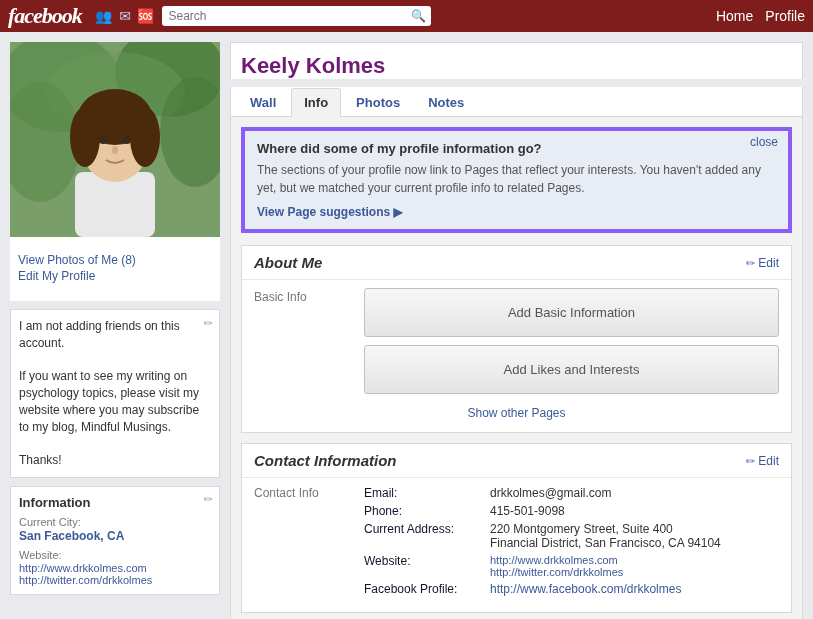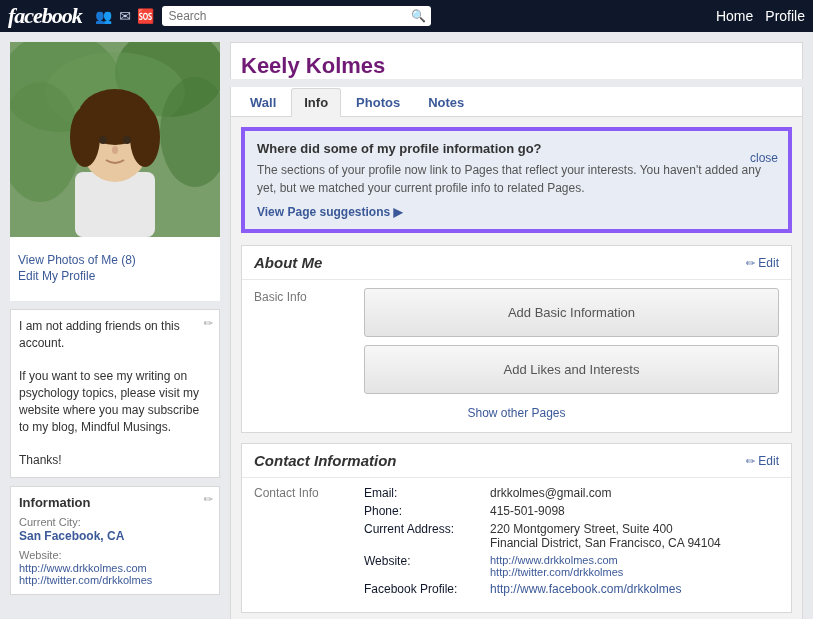--- a/index.html
+++ b/index.html
@@ -1,20 +1,20 @@
 <!DOCTYPE html>
 <html><head>
   <meta charset="utf-8">
   <style>
     * { box-sizing: border-box; margin: 0; padding: 0; }
     body { font-family: Arial, Helvetica, sans-serif; font-size: 12px; background: #e9eaed; }
 
     
     #topnav {
-      background: #0f172a;
+      background: #7f1d1d;
       height: 32px;
       display: flex;
       align-items: center;
       padding: 0 8px;
       gap: 8px;
     }
     #topnav .logo {
       color: white;
       font-family: Georgia, serif;
       font-size: 22px;
@@ -228,21 +228,21 @@
       margin-bottom: 8px;
     }
     .info-notice-link {
       color: #3b5998;
       font-size: 12px;
       cursor: pointer;
       font-weight: bold;
     }
     .info-notice .close-btn {
       position: absolute;
-      top: 20px;
+      top: 4px;
       right: 10px;
       color: #3b5998;
       font-size: 12px;
       cursor: pointer;
     }
 
     
     .section {
       background: white;
       border: 1px solid #d8d8d8;

